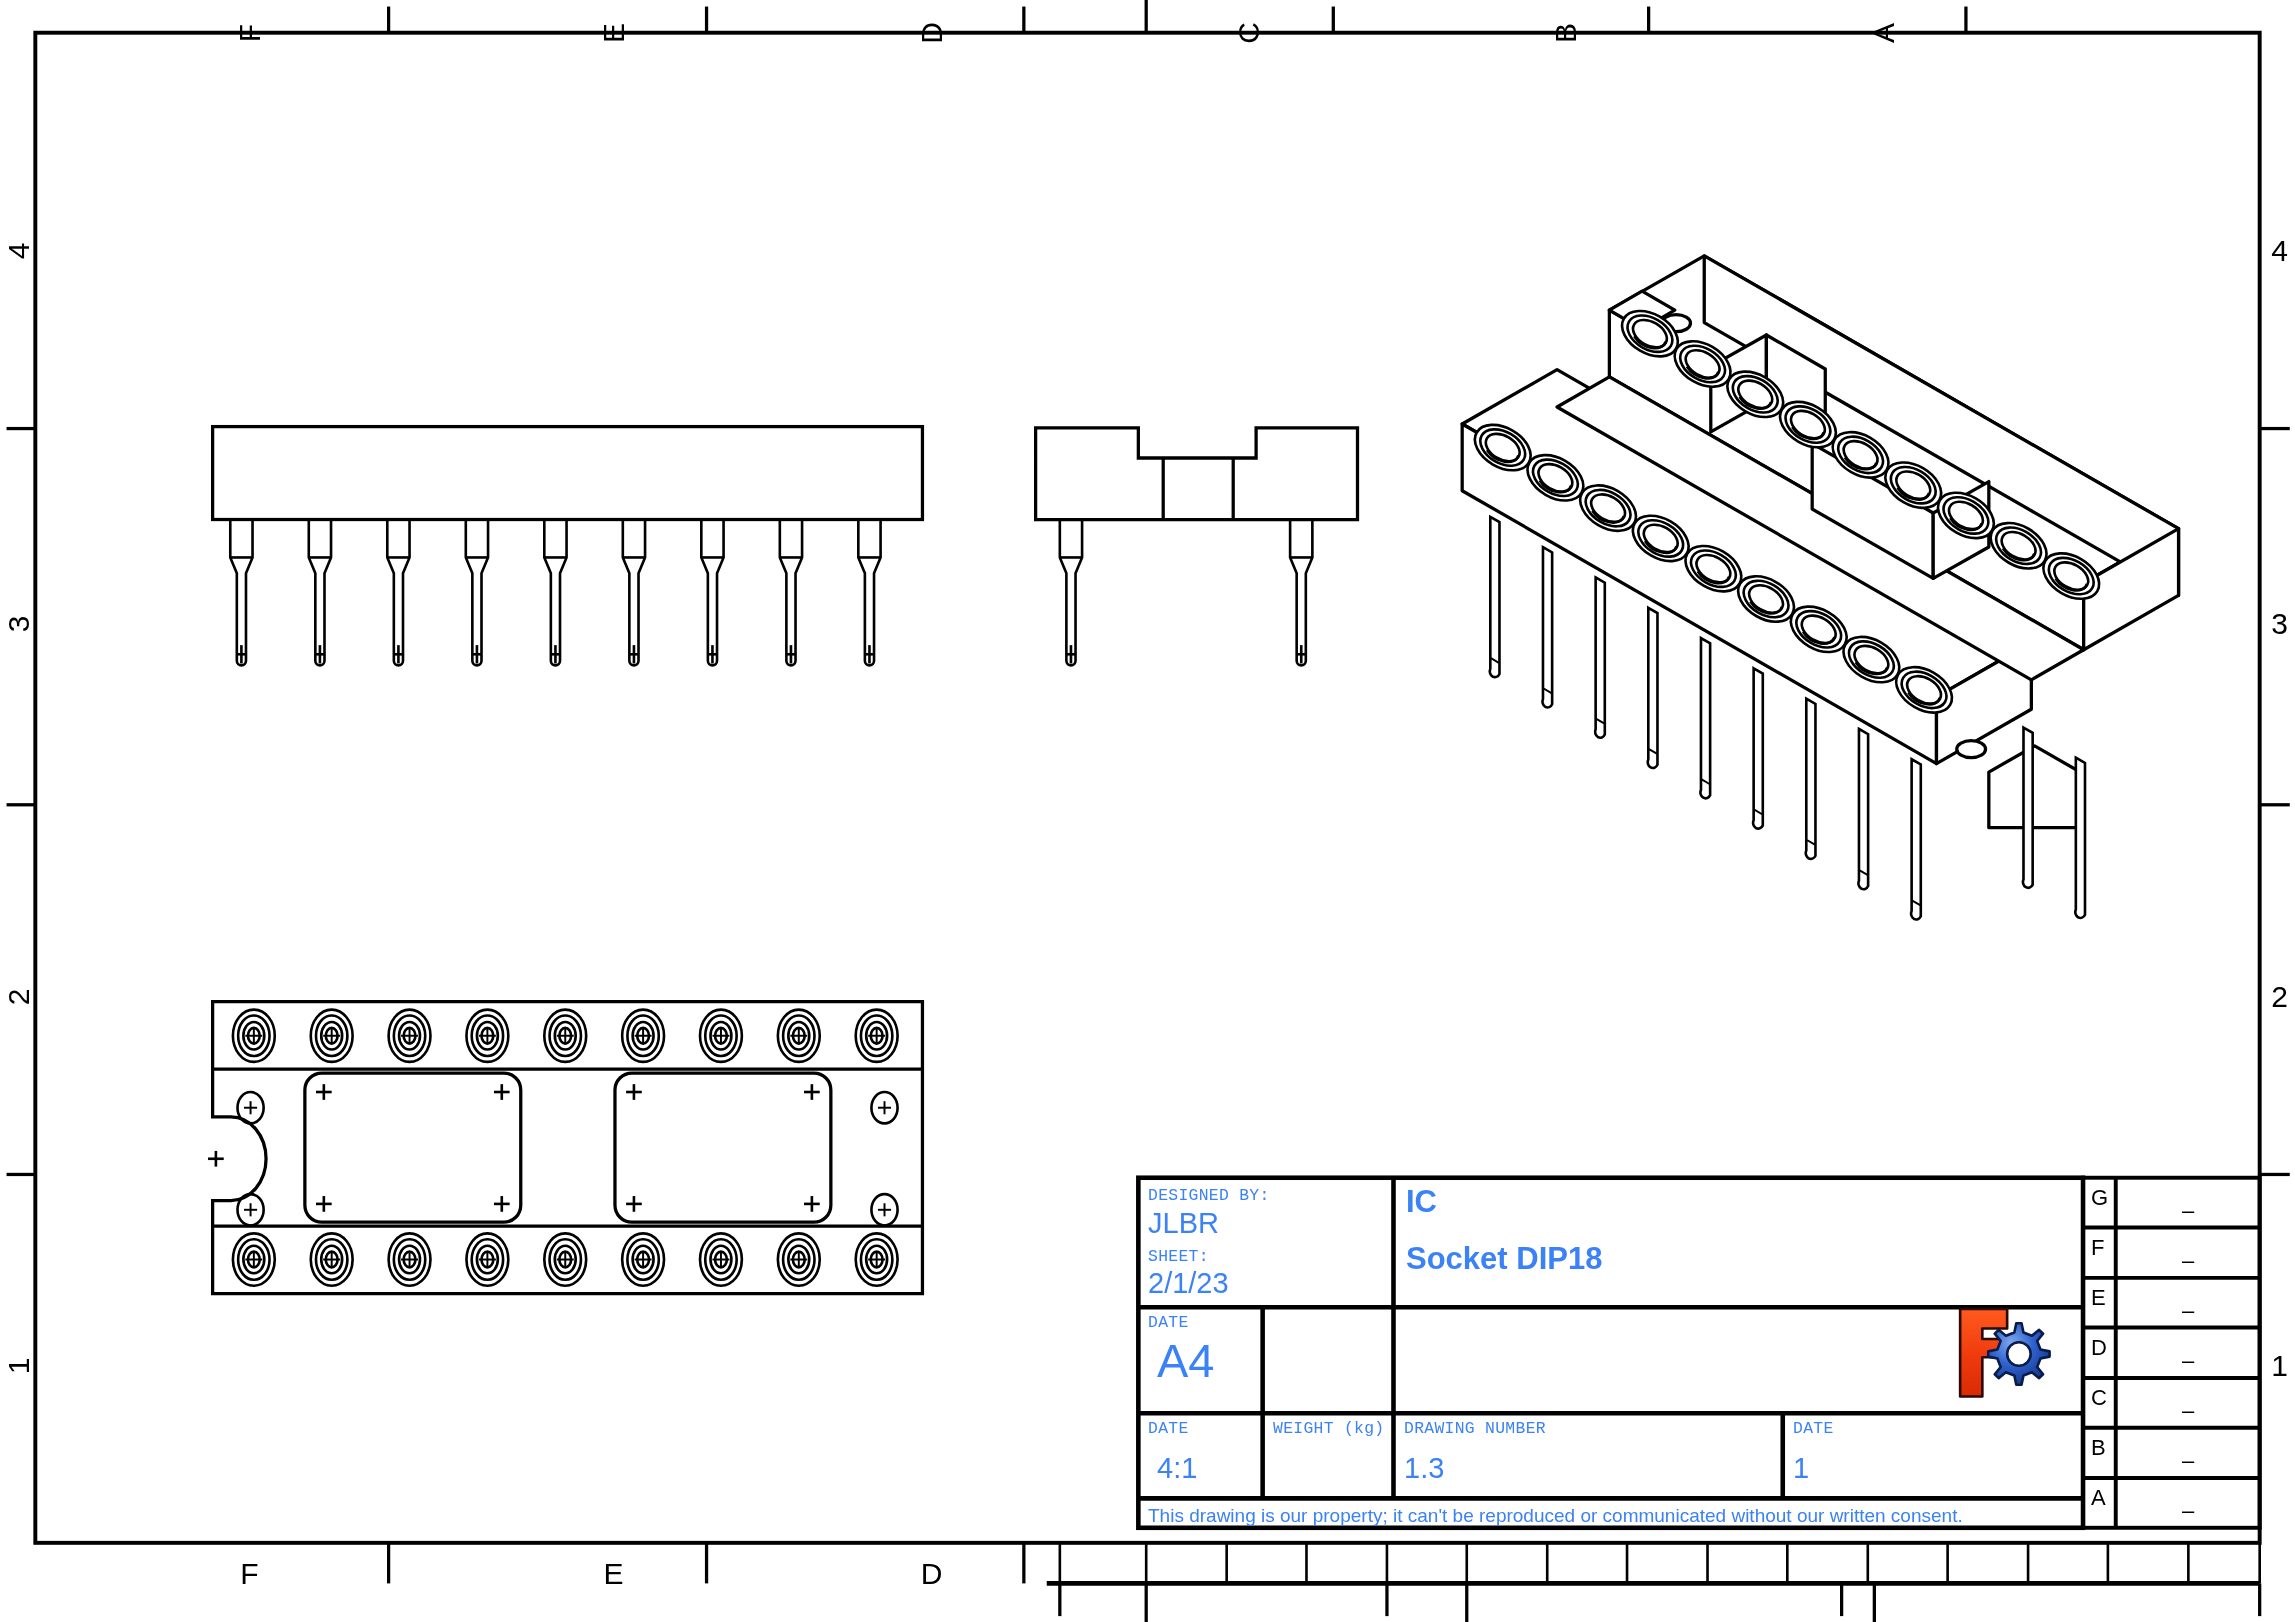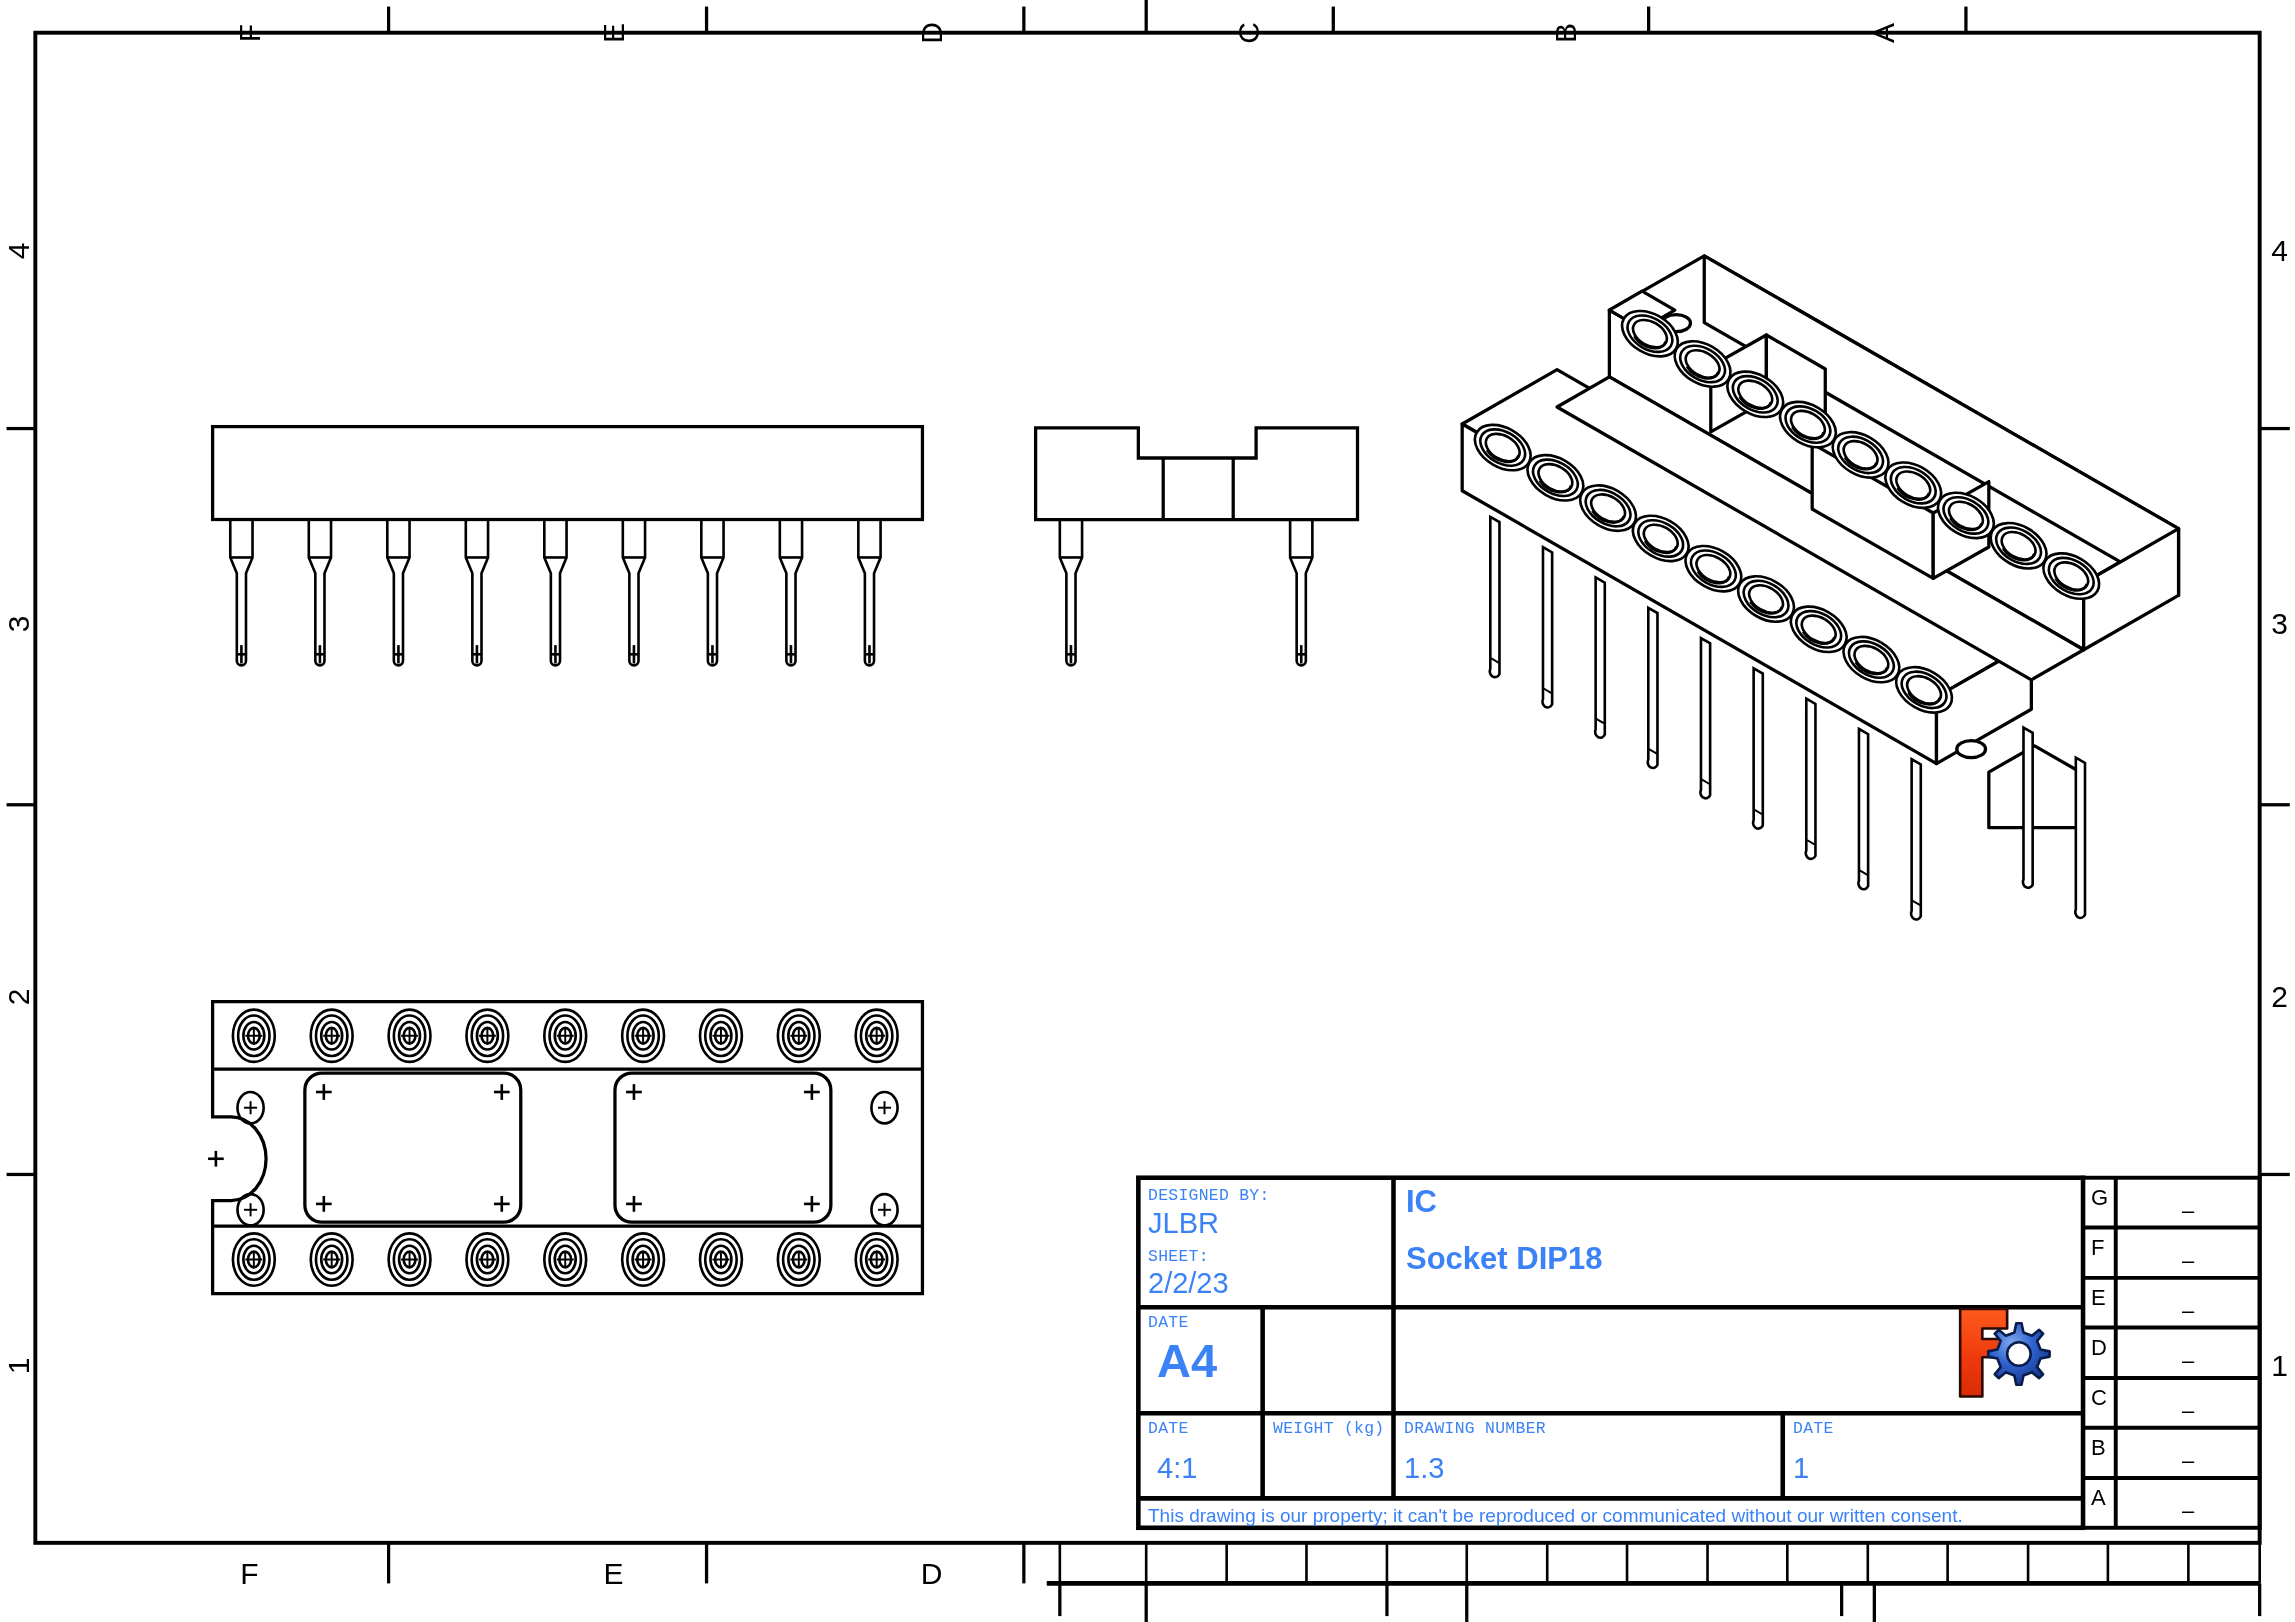--- a/index.html
+++ b/index.html
@@ -586,27 +586,27 @@
       <line x1="3184" y1="2029" x2="3454" y2="2029"></line>
       <line x1="3184" y1="2106" x2="3454" y2="2106"></line>
       <line x1="3184" y1="2182" x2="3454" y2="2182"></line>
       <line x1="3184" y1="2259" x2="3454" y2="2259"></line>
     </g>
   </svg>
 
   <div class="tb-text tb-small" style="left:1148px; top:1188px;">DESIGNED BY:</div>
   <div class="tb-text tb-val" style="left:1148px; top:1209px;">JLBR</div>
   <div class="tb-text tb-small" style="left:1148px; top:1249px;">SHEET:</div>
-  <div class="tb-text tb-val" style="left:1148px; top:1269px;">2/2/23</div>
+  <div class="tb-text tb-val" style="left:1148px; top:1269px;">2/1/23</div>
 
   <div class="tb-text tb-title" style="left:1406px; top:1186px;">IC</div>
   <div class="tb-text tb-title" style="left:1406px; top:1243px;">Socket DIP18</div>
 
   <div class="tb-text tb-small" style="left:1148px; top:1315px;">DATE</div>
-  <div class="tb-text tb-val-big" style="left:1157px; top:1337px;font-weight:bold;">A4</div>
+  <div class="tb-text tb-val-big" style="left:1157px; top:1337px;">A4</div>
 
   <div class="tb-text tb-small" style="left:1148px; top:1421px;">DATE</div>
   <div class="tb-text tb-val" style="left:1157px; top:1454px;">4:1</div>
 
   <div class="tb-text tb-small" style="left:1273px; top:1421px;">WEIGHT (kg)</div>
   <div class="tb-text tb-val" style="left:1281px; top:1454px;"></div>
 
   <div class="tb-text tb-small" style="left:1404px; top:1421px;">DRAWING NUMBER</div>
   <div class="tb-text tb-val" style="left:1404px; top:1454px;">1.3</div>
 

